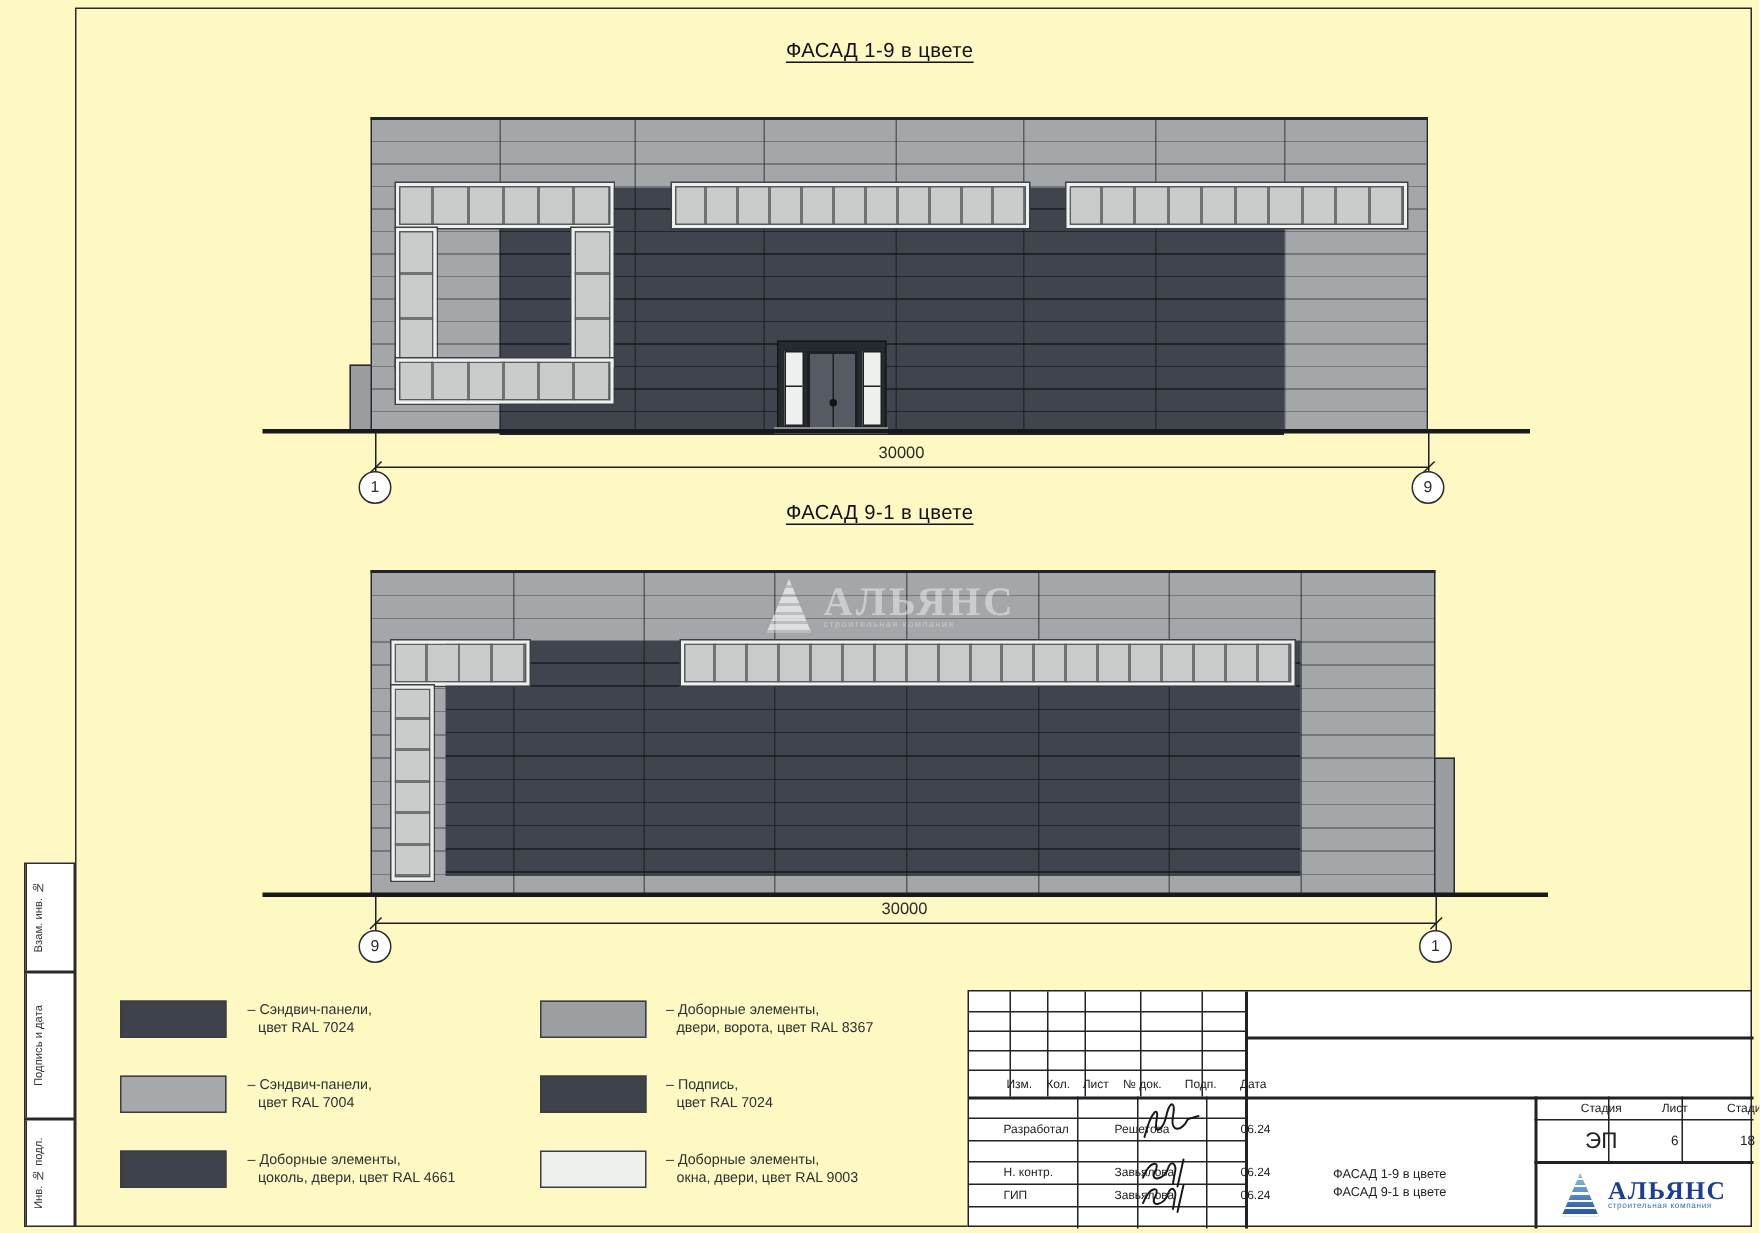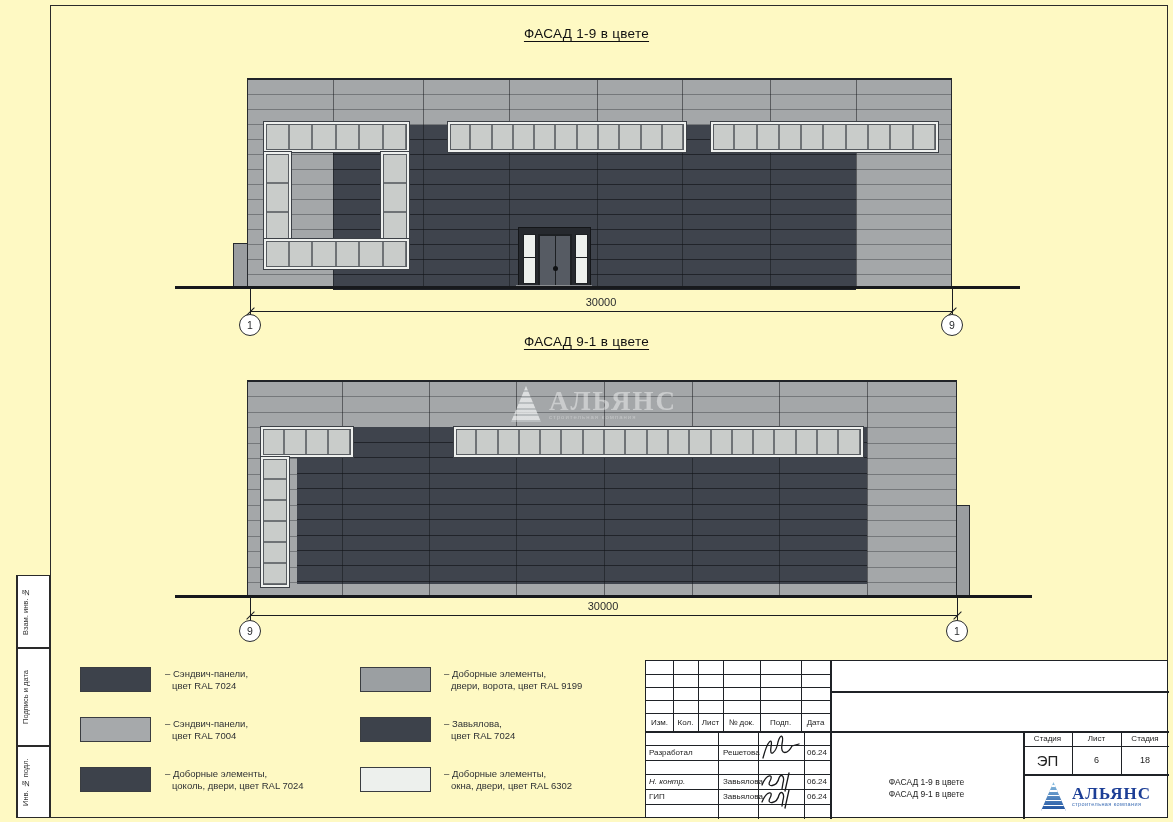--- a/index.html
+++ b/index.html
@@ -58,21 +58,21 @@
   .stamp-cell{position:absolute;left:16px;width:34px;border:1px solid #2a2a2a;box-sizing:border-box;background:#fff;}
   .stamp-cell .lbl{position:absolute;left:0;top:0;bottom:0;width:15px;border-right:1px solid #2a2a2a;display:flex;align-items:center;justify-content:center;
     writing-mode:vertical-rl;transform:rotate(180deg);font-size:7.5px;color:#333;white-space:nowrap;}
 
   
   .tb{position:absolute;left:645px;top:660px;width:523px;height:158px;border:1.6px solid #1f2226;box-sizing:border-box;background:#fff;}
   .lv{position:absolute;width:1px;background:#1f2226;}
   .lh{position:absolute;height:1px;background:#1f2226;}
   .lv2{position:absolute;width:2px;background:#1f2226;}
   .lh2{position:absolute;height:2px;background:#1f2226;}
-  .tbt{position:absolute;font-size:8px;color:#222;display:flex;align-items:center;justify-content:center;}
+  .tbt{position:absolute;font-size:8px;color:#222;display:flex;align-items:center;justify-content:center;margin-left:20px;}
   .tbt.left{justify-content:flex-start;padding-left:3px;box-sizing:border-box;}
   .sig{position:absolute;}
   .sig path{fill:none;stroke:#17181a;stroke-width:1.3;stroke-linecap:round;}
   .sheetname{position:absolute;left:184px;top:70px;width:193px;height:88px;display:flex;flex-direction:column;justify-content:center;align-items:center;padding-top:26px;box-sizing:border-box;font-size:8.5px;line-height:12.5px;color:#222;}
   .logo-cell{position:absolute;left:377px;top:113px;width:146px;height:45px;display:flex;align-items:center;justify-content:center;gap:6px;}
   .logo-tri{width:25px;height:29px;clip-path:polygon(50% 0,100% 100%,0 100%);
             background:repeating-linear-gradient(180deg,rgba(255,255,255,0) 0 3.4px,#fff 3.4px 4.8px),linear-gradient(180deg,#8fc3e3,#1d4f9e);}
   .logo-text{font-family:"Liberation Serif",serif;font-weight:bold;font-size:17px;letter-spacing:1px;color:#1c3e96;line-height:15px;}
   .logo-sub{font-size:5.5px;letter-spacing:.4px;color:#3f6fb5;}
 </style>
@@ -167,33 +167,33 @@
   <div class="legend-item" style="left:80px;top:667px;">
     <div class="swatch" style="background: rgb(61, 66, 75);"></div>
     <div class="leg-label" style="margin-left:14px;"><span>– Сэндвич-панели,</span><span class="l2">цвет RAL 7024</span></div>
   </div>
   <div class="legend-item" style="left:80px;top:717px;">
     <div class="swatch" style="background: rgb(166, 169, 171);"></div>
     <div class="leg-label" style="margin-left:14px;"><span>– Сэндвич-панели,</span><span class="l2">цвет RAL 7004</span></div>
   </div>
   <div class="legend-item" style="left:80px;top:767px;">
     <div class="swatch" style="background: rgb(61, 66, 75);"></div>
-    <div class="leg-label" style="margin-left:14px;"><span>– Доборные элементы,</span><span class="l2">цоколь, двери, цвет RAL 7024</span></div>
+    <div class="leg-label" style="margin-left:14px;"><span>– Доборные элементы,</span><span class="l2">цоколь, двери, цвет RAL 4661</span></div>
   </div>
   <div class="legend-item" style="left:360px;top:667px;">
     <div class="swatch" style="background: rgb(155, 159, 162);"></div>
-    <div class="leg-label" style="margin-left:13px;"><span>– Доборные элементы,</span><span class="l2">двери, ворота, цвет RAL 9199</span></div>
+    <div class="leg-label" style="margin-left:13px;"><span>– Доборные элементы,</span><span class="l2">двери, ворота, цвет RAL 8367</span></div>
   </div>
   <div class="legend-item" style="left:360px;top:717px;">
     <div class="swatch" style="background: rgb(61, 66, 75);"></div>
-    <div class="leg-label" style="margin-left:13px;"><span>– Завьялова,</span><span class="l2">цвет RAL 7024</span></div>
+    <div class="leg-label" style="margin-left:13px;"><span>– Подпись,</span><span class="l2">цвет RAL 7024</span></div>
   </div>
   <div class="legend-item" style="left:360px;top:767px;">
     <div class="swatch" style="background: rgb(237, 240, 237);"></div>
-    <div class="leg-label" style="margin-left:13px;"><span>– Доборные элементы,</span><span class="l2">окна, двери, цвет RAL 6302</span></div>
+    <div class="leg-label" style="margin-left:13px;"><span>– Доборные элементы,</span><span class="l2">окна, двери, цвет RAL 9003</span></div>
   </div>
 
   <div class="stamp-cell" style="top:575px;height:73px;">
     <div class="lbl">Взам. инв. №</div>
   </div>
   <div class="stamp-cell" style="top:648px;height:98px;">
     <div class="lbl">Подпись и дата</div>
   </div>
   <div class="stamp-cell" style="top:746px;height:72px;">
     <div class="lbl">Инв. № подл.</div>
@@ -232,21 +232,21 @@
     <div class="tbt" style="left:27px;top:52px;width:25px;height:18px;">Кол.</div>
     <div class="tbt" style="left:52px;top:52px;width:25px;height:18px;">Лист</div>
     <div class="tbt" style="left:77px;top:52px;width:37px;height:18px;">№ док.</div>
     <div class="tbt" style="left:114px;top:52px;width:41px;height:18px;">Подп.</div>
     <div class="tbt" style="left:155px;top:52px;width:29px;height:18px;">Дата</div>
 
     <div class="tbt left" style="left:0;top:84px;width:72px;height:15px;">Разработал</div>
     <div class="tbt left" style="left:74px;top:84px;width:38px;height:15px;">Решетова</div>
     <div class="tbt" style="left:158px;top:84px;width:26px;height:15px;">06.24</div>
 
-    <div class="tbt left" style="left:0;top:113px;width:72px;height:15px;font-style:italic;">Н. контр.</div>
+    <div class="tbt left" style="left:0;top:113px;width:72px;height:15px;">Н. контр.</div>
     <div class="tbt left" style="left:74px;top:113px;width:38px;height:15px;">Завьялова</div>
     <div class="tbt" style="left:158px;top:113px;width:26px;height:15px;">06.24</div>
 
     <div class="tbt left" style="left:0;top:128px;width:72px;height:15px;">ГИП</div>
     <div class="tbt left" style="left:74px;top:128px;width:38px;height:15px;">Завьялова</div>
     <div class="tbt" style="left:158px;top:128px;width:26px;height:15px;">06.24</div>
 
     <svg class="sig" style="left:112px;top:70px;" width="46" height="32" viewBox="0 0 46 32">
       <path d="M5 27 C10 8, 15 6, 13 16 C11 27, 18 22, 20 11 C22 3, 26 3, 24 13 C22 25, 30 23, 34 15 L41 13"></path>
     </svg>

